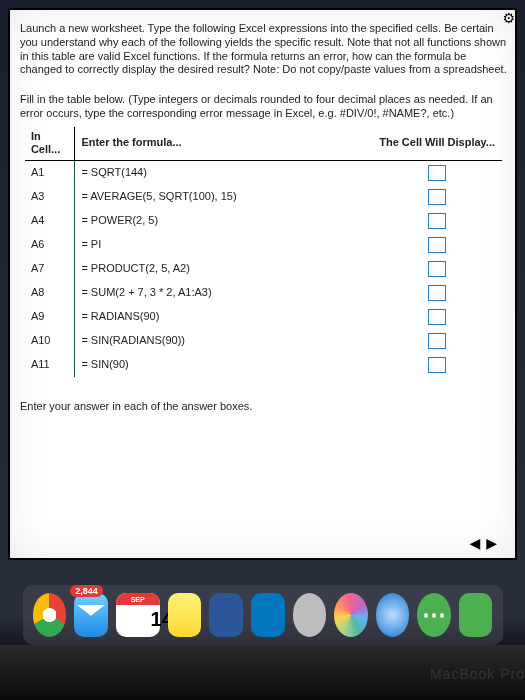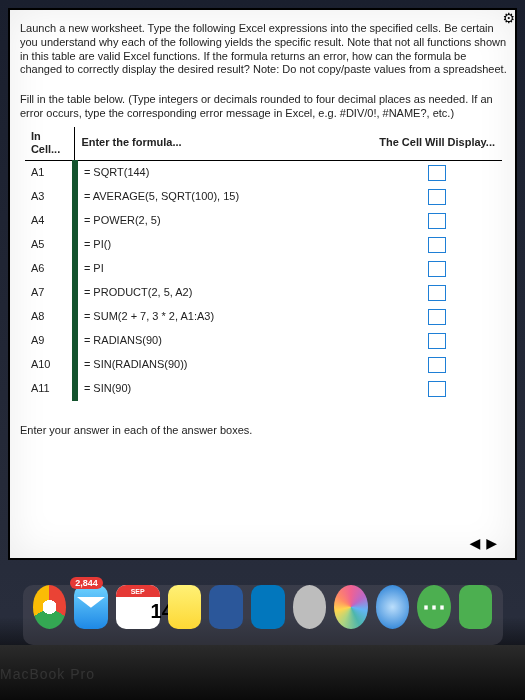--- a/index.html
+++ b/index.html
@@ -48,21 +48,21 @@
   }
   table.worksheet th:first-child { border-right: none; margin-top: 12px; }
   table.worksheet th:nth-child(2) { }
   table.worksheet th:nth-child(3) { text-align: center; margin-left: 48px; }
   table.worksheet td {
     padding: 4px 6px;
     vertical-align: middle;
   }
   table.worksheet tr td:first-child {
     width: 50px;
-    border-right: 6px solid #14532d;
+    border-right: 1px solid #14532d;
   }
   table.worksheet thead th:first-child {
     border-right: 1px solid #000;
   }
   .answer-box {
     display: inline-block;
     width: 18px;
     height: 16px;
     border: 1px solid #1e7fd6;
     background: #fff;
@@ -82,23 +82,24 @@
   .dock {
     position: absolute;
     bottom: 55px;
     left: 50%;
     transform: translateX(-50%);
     height: 60px;
     width: 480px;
     background: rgba(80,80,90,0.45);
     border-radius: 10px;
     display: flex;
+    align-items: center;
     justify-content: center;
     gap: 8px;
-    padding: 0 10px;
+    padding: 16px 10px;
   }
   .dock-icon {
     width: 44px;
     height: 44px;
     border-radius: 10px;
     position: relative;
     display: flex;
     align-items: center;
     justify-content: center;
     font-size: 10px;
@@ -125,21 +126,21 @@
     background:#e53935; color:#fff;
     border-radius:10px; padding:1px 5px; font-size:9px;
   }
   .laptop-base {
     position:absolute;
     bottom:0; left:0; right:0; height:55px;
     background: linear-gradient(180deg,#2b2b2b,#0a0a0a);
   }
   .mb-text {
     position:absolute; bottom:18px; left:0; right:0;
-    text-align:left; color:rgba(200,200,200,0.15);
+    text-align:right; color:rgba(200,200,200,0.15);
     font-size:14px; letter-spacing:1px;
   }
   .dock-shadow {
     position:absolute; left:0; right:0; height:28px; bottom:55px;
     background: linear-gradient(180deg, transparent, rgba(0,0,0,0.5));
     pointer-events:none;
   }
 </style>
 </head>
 <body>
@@ -166,25 +167,20 @@
           <td class="result-col"><span class="answer-box"></span></td>
         </tr>
         <tr>
           <td>A3</td>
           <td>= AVERAGE(5, SQRT(100), 15)</td>
           <td class="result-col"><span class="answer-box"></span></td>
         </tr>
         <tr>
           <td>A4</td>
           <td>= POWER(2, 5)</td>
-          <td class="result-col"><span class="answer-box"></span></td>
-        </tr>
-        <tr>
-          <td>A5</td>
-          <td>= PI()</td>
           <td class="result-col"><span class="answer-box"></span></td>
         </tr>
         <tr>
           <td>A6</td>
           <td>= PI</td>
           <td class="result-col"><span class="answer-box"></span></td>
         </tr>
         <tr>
           <td>A7</td>
           <td>= PRODUCT(2, 5, A2)</td>

